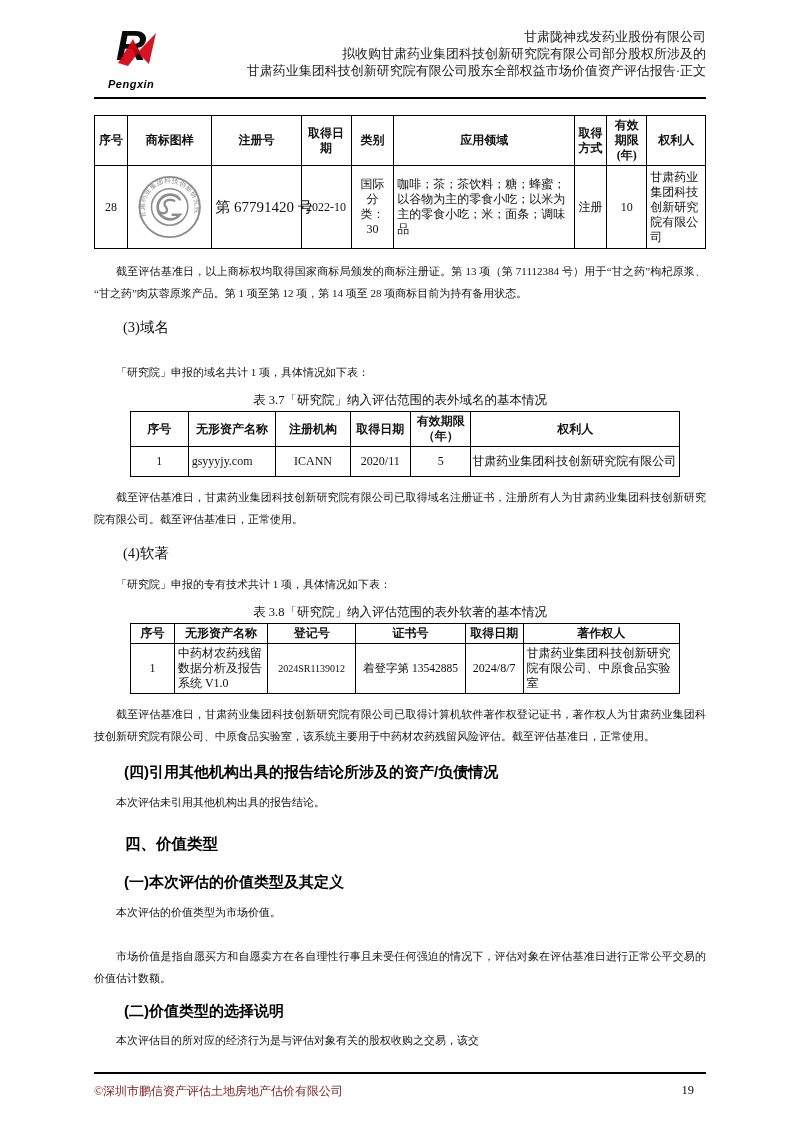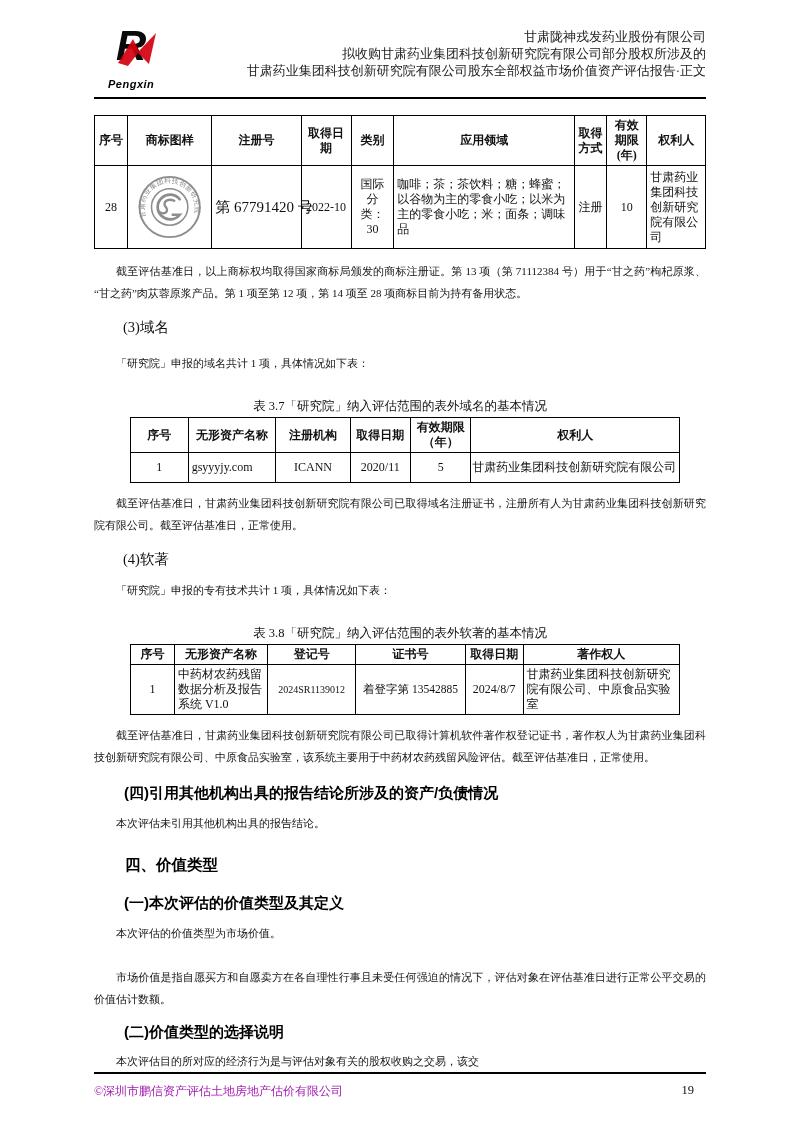--- a/index.html
+++ b/index.html
@@ -24,35 +24,35 @@
 
   
   table { border-collapse:collapse; table-layout:fixed; width:100%; font-size:12px; }
   th, td { border:1px solid #000; padding:2px 3px; text-align:center; vertical-align:middle; line-height:15px; }
   th { font-weight:bold; }
   .tm-table { margin-top:16px; }
   .tm-table th { height:34px; }
   .cell-left { text-align:left; }
   .nowrap { white-space:nowrap; }
   .sub-table { width:550px; margin-left:36px; }
-  .tbl-caption { text-align:center; font-size:12.5px; margin-top:24px; margin-bottom:2px; width:612px; }
+  .tbl-caption { text-align:center; font-size:12.5px; margin-top:9px; margin-bottom:2px; width:612px; }
   .seal-wrap { display:flex; justify-content:center; align-items:center; }
 
   
   .para { font-size:11px; line-height:22px; text-align:justify; text-indent:2em; margin-top:11px; color:#141414; }
   .h-sub { font-size:14.5px; line-height:22px; text-indent:2em; margin-top:12px; }
   .h-bold { font-family:"Liberation Sans", sans-serif; font-weight:bold; font-size:15px; line-height:23px; text-indent:2em; margin-top:13px; color:#000; }
   .h-section { font-family:"Liberation Sans", sans-serif; font-weight:bold; font-size:15.5px; line-height:24px; text-indent:2em; margin-top:19px; color:#000; }
   .mt-lg { margin-top:14px; }
   .mt-sm { margin-top:8px; }
 
   
   .footer { position:absolute; left:94px; width:612px; bottom:22px; border-top:2px solid #000; padding-top:9px;
             display:flex; justify-content:space-between; align-items:flex-start; }
-  .footer-company { font-size:12px; color:#a21caf; }
+  .footer-company { font-size:12px; color:#7f1d1d; }
   .footer-page { font-size:12.5px; color:#111; padding-right:12px; }
 </style>
 </head>
 <body>
 
 <div class="page">
   <div class="content">
 
     <div class="hdr">
       <div class="hdr-logo">
@@ -121,21 +121,21 @@
           <td>注册</td>
           <td>10</td>
           <td class="cell-left">甘肃药业集团科技创新研究院有限公司</td>
         </tr>
       </tbody>
     </table>
 
     <p class="para">截至评估基准日，以上商标权均取得国家商标局颁发的商标注册证。第 13 项（第 71112384 号）用于“甘之药”枸杞原浆、“甘之药”肉苁蓉原浆产品。第 1 项至第 12 项，第 14 项至 28 项商标目前为持有备用状态。</p>
 
     <div class="h-sub">(3)域名</div>
-    <p class="para" style="margin-top:14px">「研究院」申报的域名共计 1 项，具体情况如下表：</p>
+    <p class="para" style="margin-top:23px">「研究院」申报的域名共计 1 项，具体情况如下表：</p>
 
     <div class="tbl-caption">表 3.7「研究院」纳入评估范围的表外域名的基本情况</div>
     <table class="sub-table">
       <colgroup>
         <col style="width:10.5%">
           <col style="width:16%">
           <col style="width:13.5%">
           <col style="width:11%">
           <col style="width:11%">
           <col style="width:38%">

